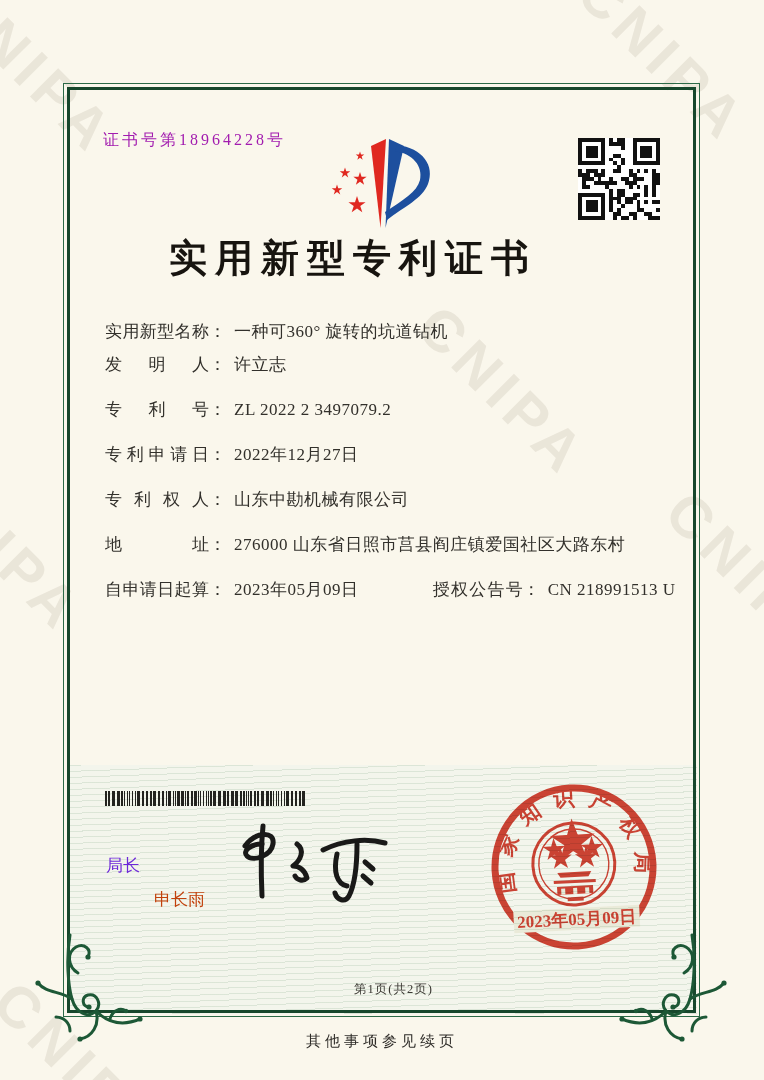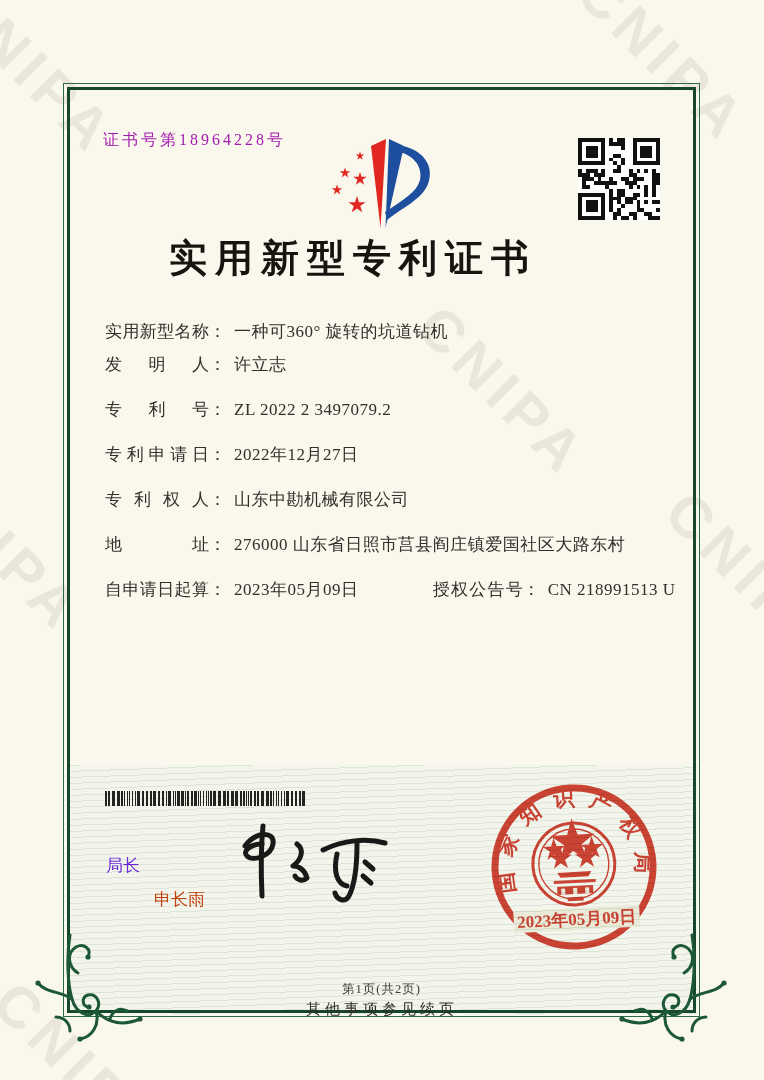--- a/index.html
+++ b/index.html
@@ -79,24 +79,24 @@
   }
   .sig-image{position:absolute;left:205px;top:816px;z-index:4;}
   
   .seal{
     position:absolute;left:487px;top:780px;z-index:6;
     transform:rotate(-3deg);opacity:0.94;mix-blend-mode:multiply;
   }
   
   .page-num{
     position:absolute;left:63px;top:981px;width:637px;z-index:4;
-    text-align:center;font-size:12.5px;letter-spacing:1px;color:#3a3832;
+    text-align:center;font-size:12.5px;letter-spacing:1px;color:#3a3832;padding-left:12px;
   }
   .continuation{
-    position:absolute;left:0;top:1000px;width:764px;z-index:4;
+    position:absolute;left:0;top:1032px;width:764px;z-index:4;
     text-align:center;font-size:15px;letter-spacing:4px;color:#2e2c28;
   }
   
   .flourish{position:absolute;z-index:3;}
   .flourish.left{left:26px;top:933px;}
   .flourish.right{left:618px;top:933px;transform:scaleX(-1);}
   
   .logo{position:absolute;left:325px;top:132px;z-index:4;}
   .qr{position:absolute;left:578px;top:138px;z-index:4;}
 </style>

